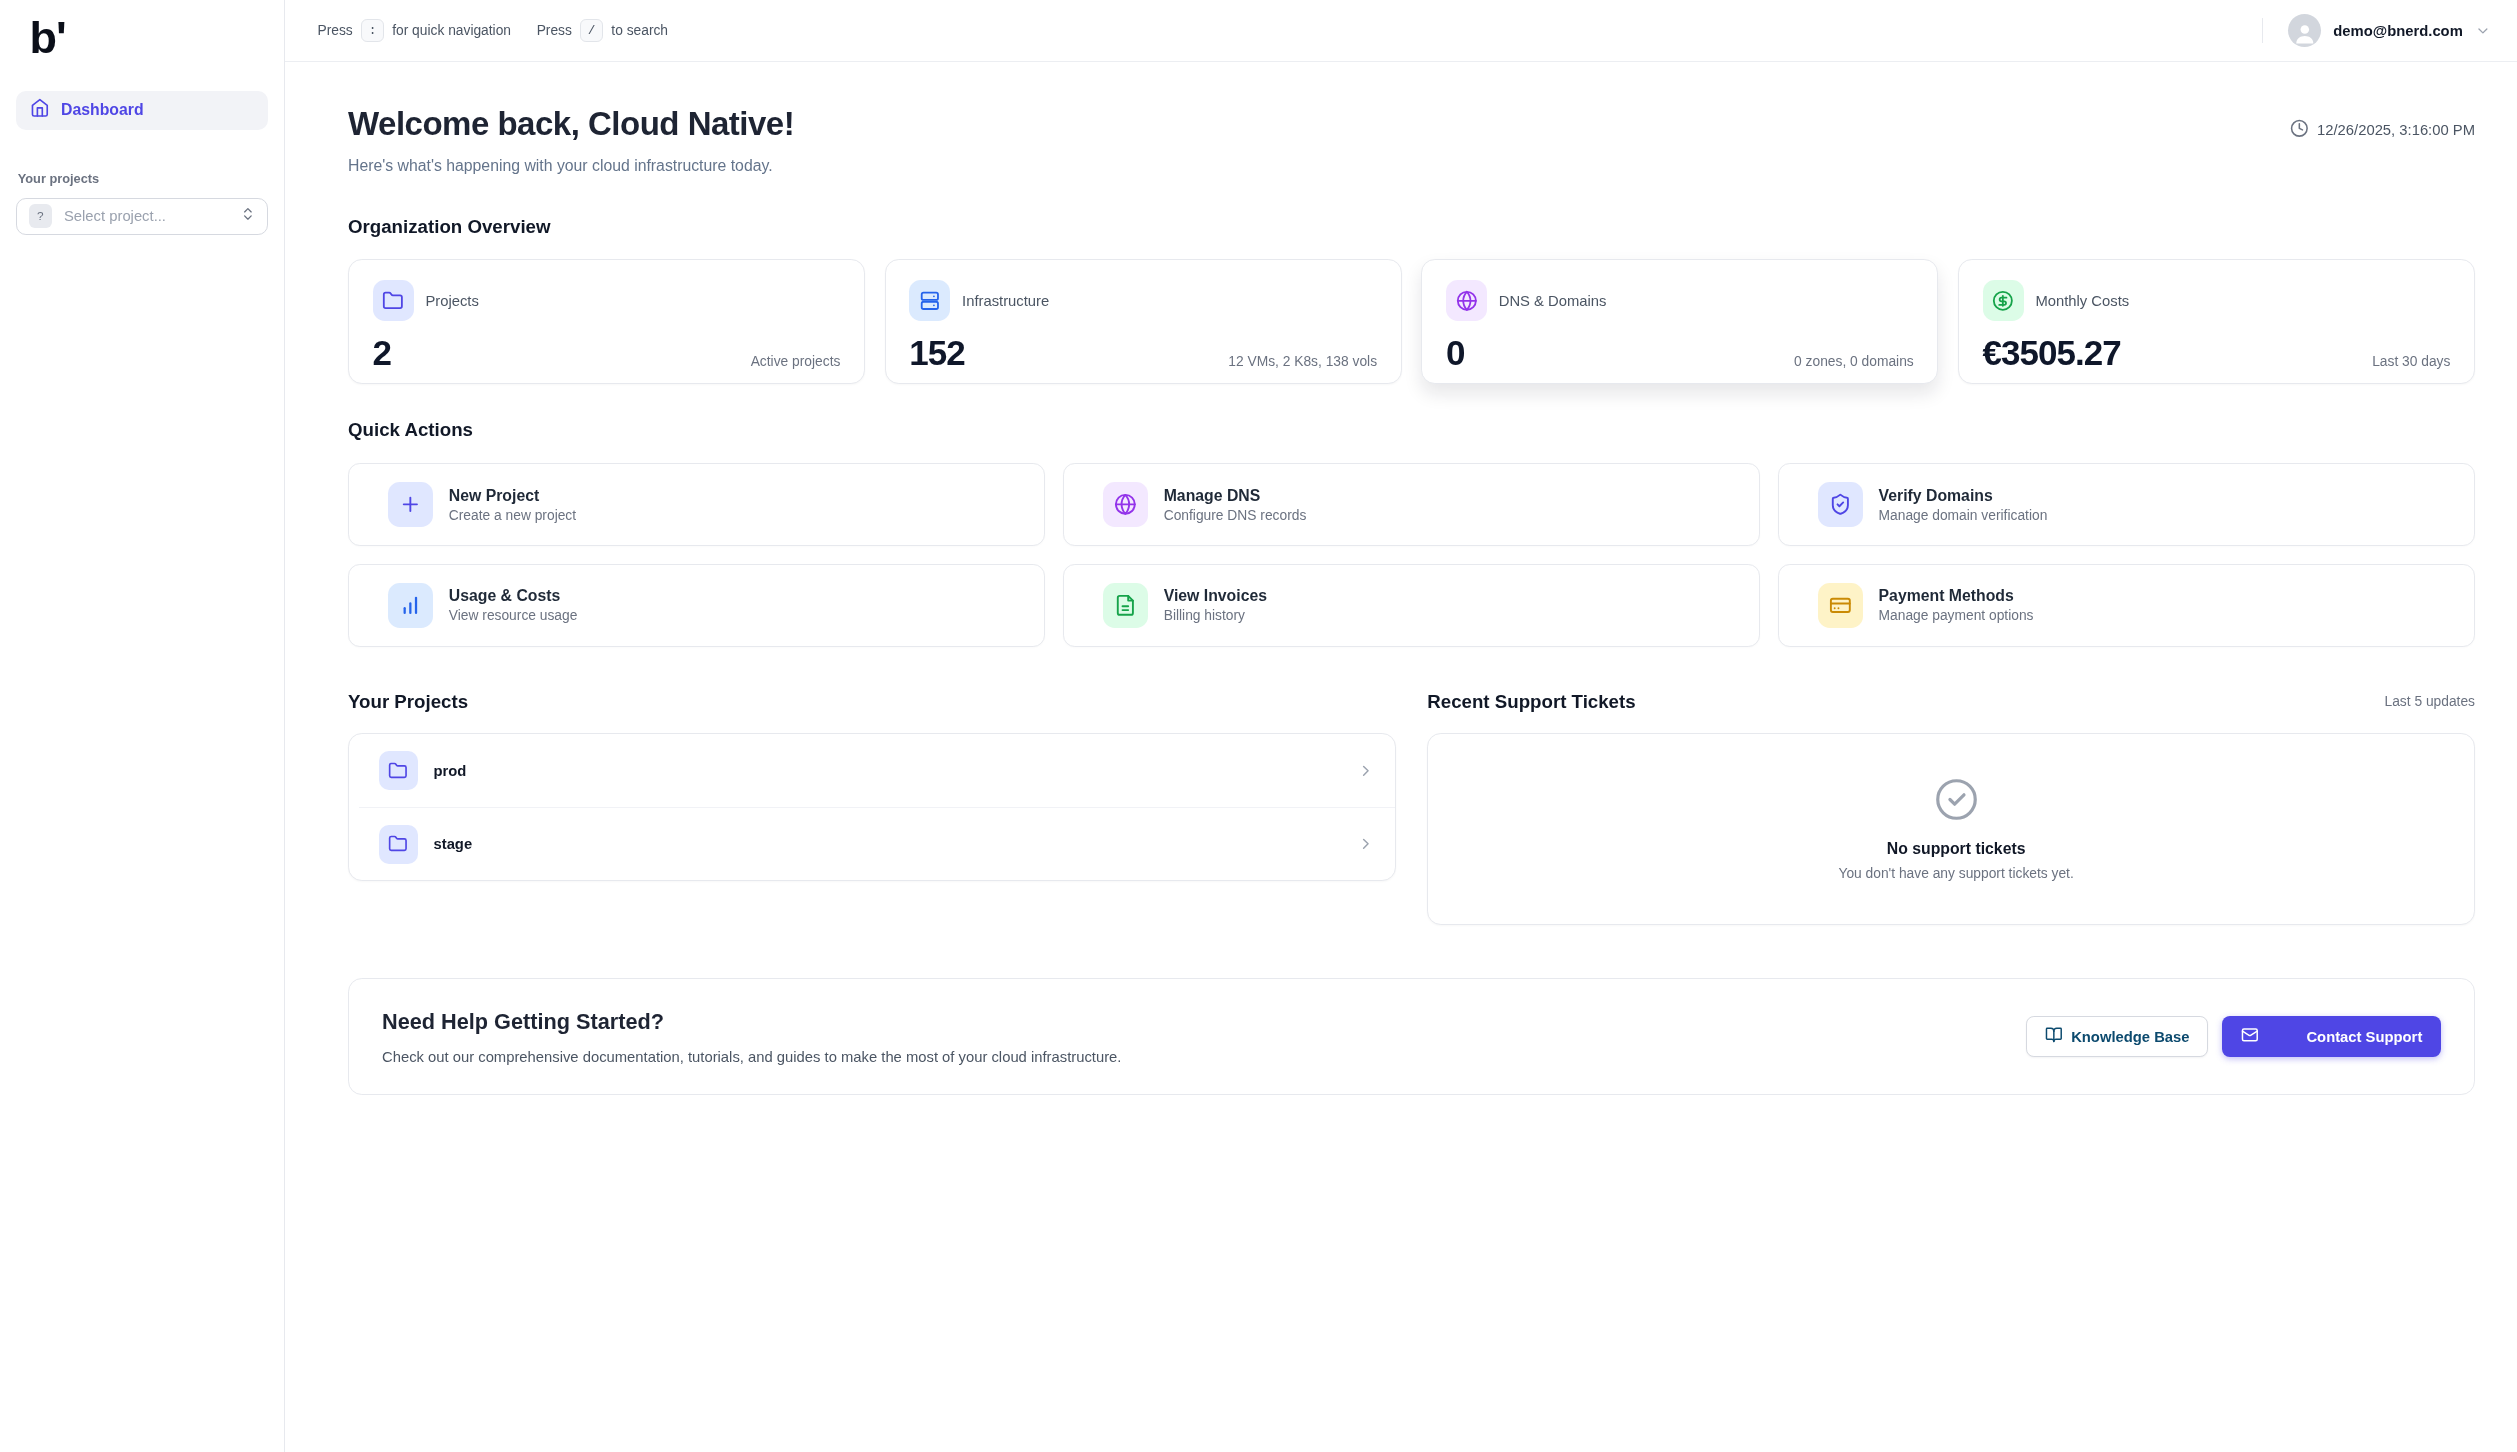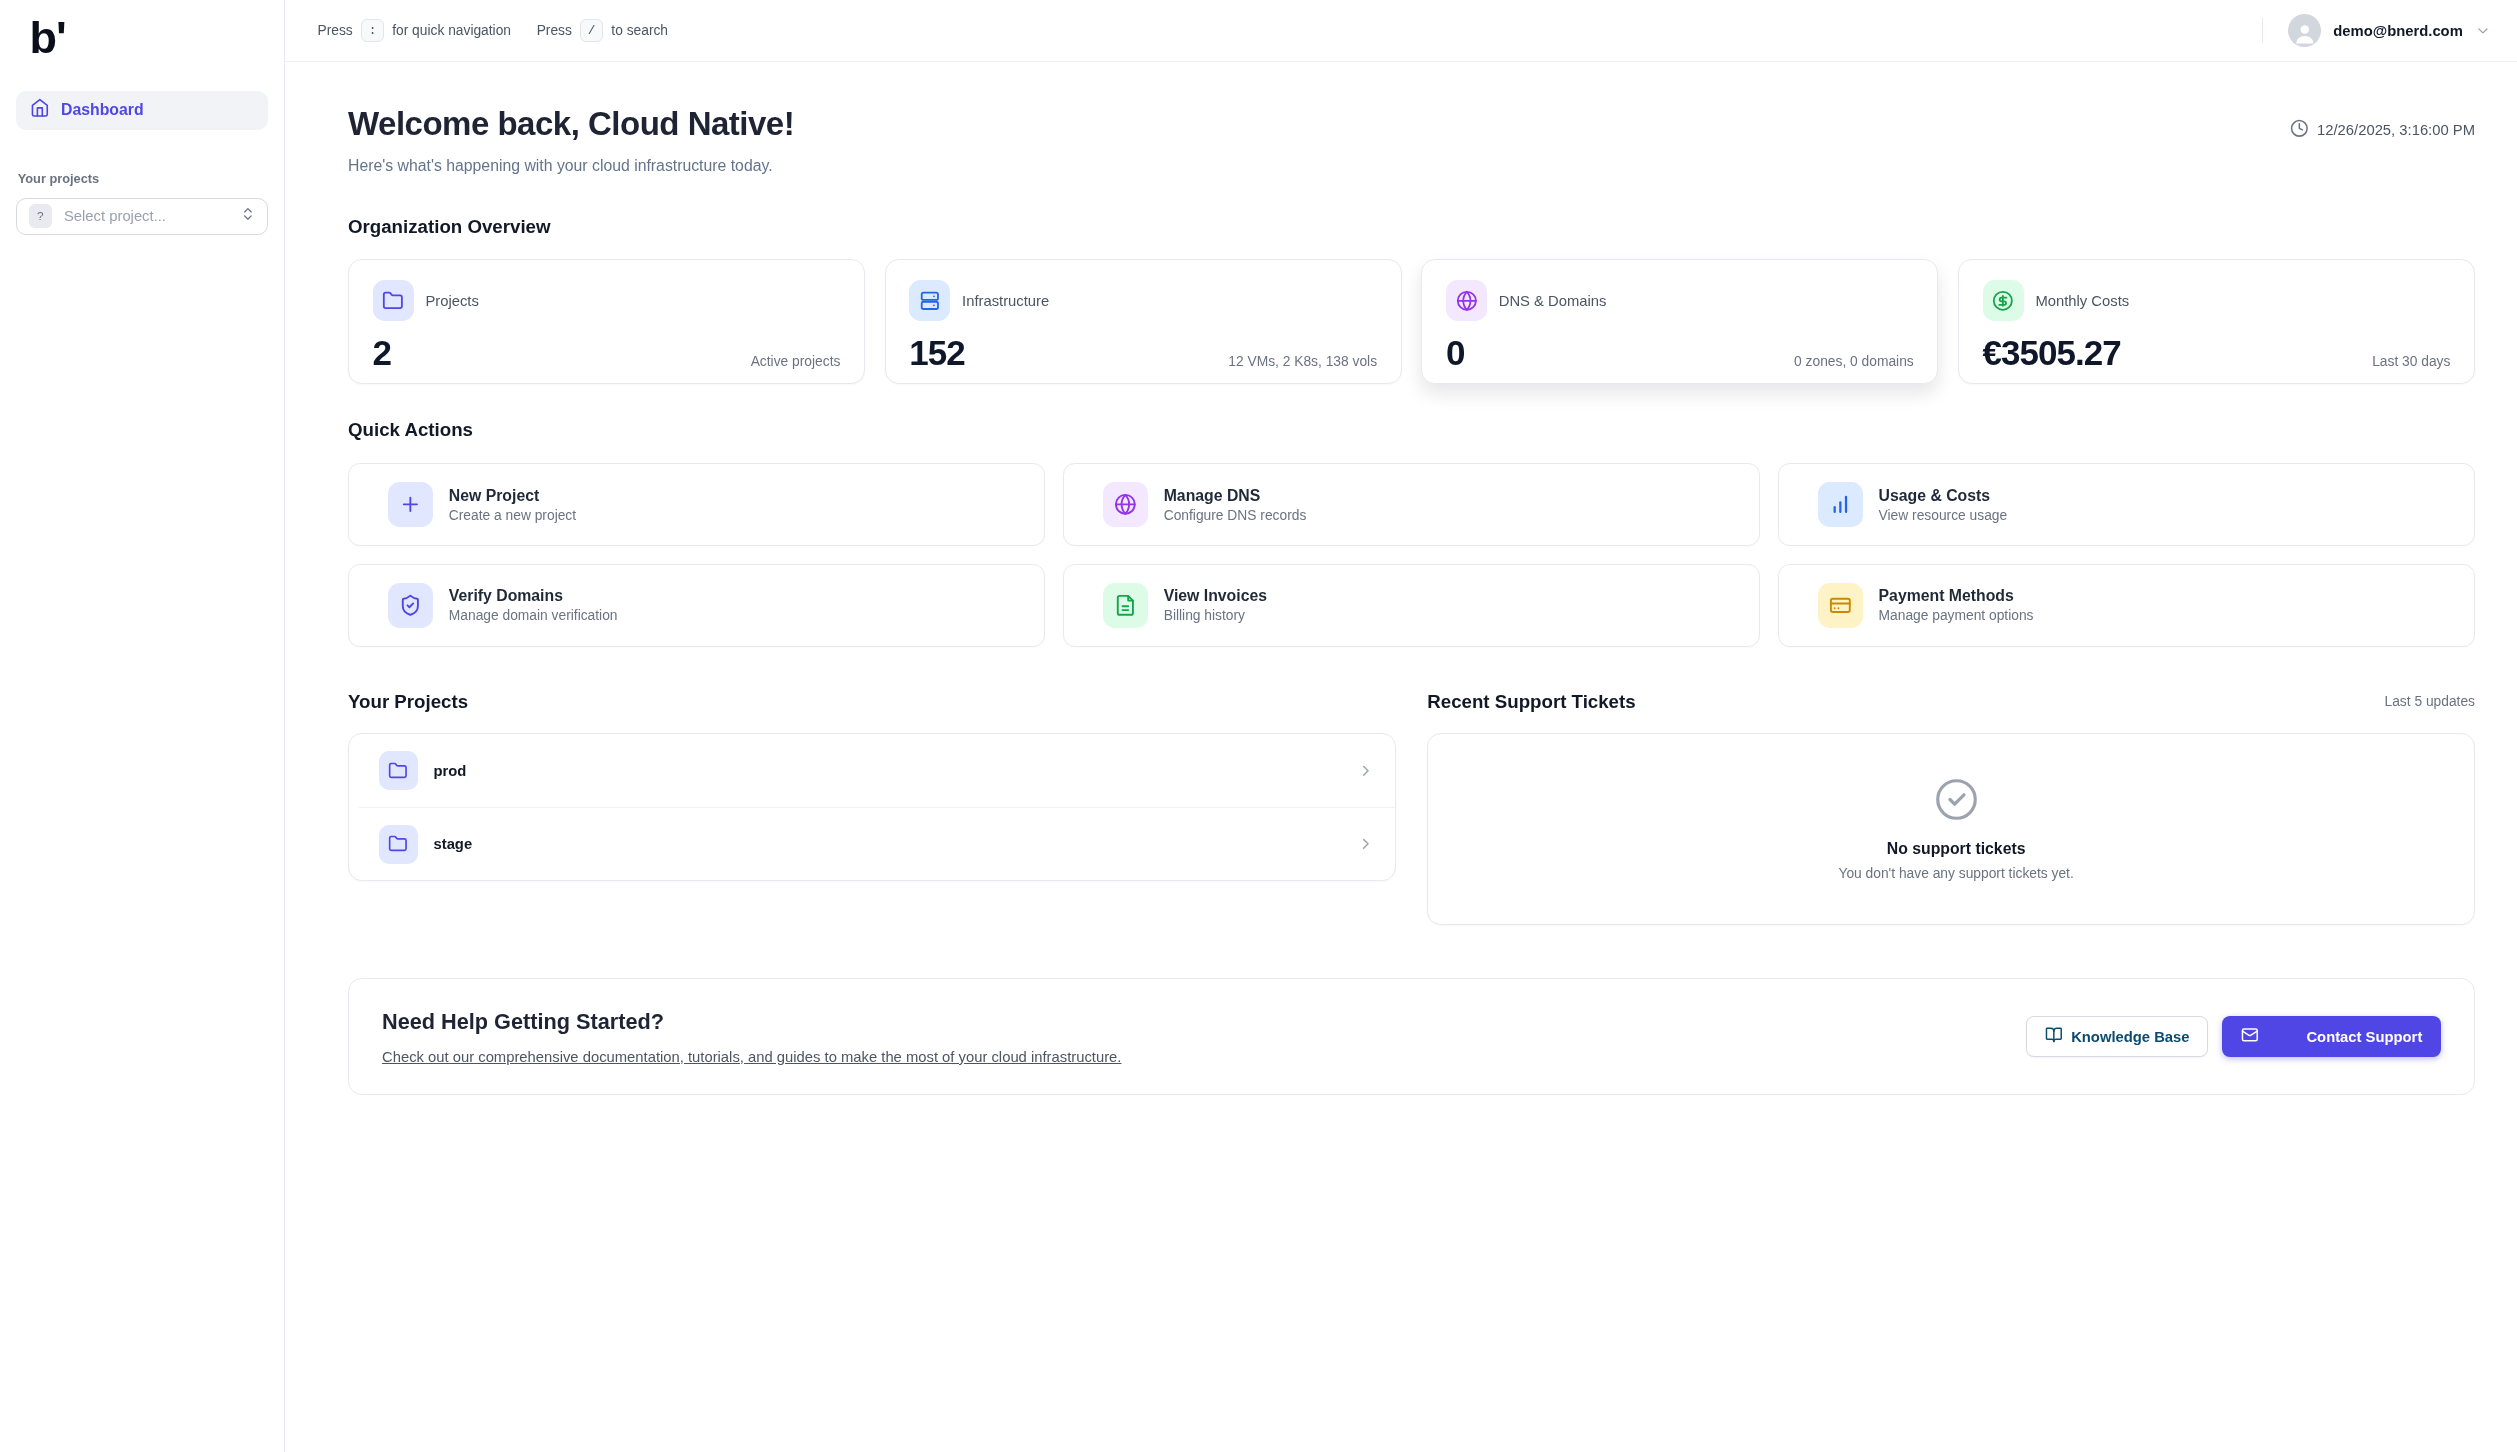--- a/index.html
+++ b/index.html
@@ -81,21 +81,21 @@
   .proj-row .chev-r svg { width:17.7px; height:17.7px; color:#9ca3af; display:block; }
 
   .empty-state { height:190px; display:flex; flex-direction:column; align-items:center; justify-content:center; }
   .empty-state .circle-check svg { width:45px; height:45px; color:#9ca3af; }
   .empty-title { margin-top:13.8px; font-size:15.8px; font-weight:800; color:#111827; }
   .empty-sub { margin-top:7.9px; font-size:13.8px; color:#6b7280; }
 
   
   .help-card { margin-top:53px; border:1px solid #e7e9ee; border-radius:13.8px; padding:29.6px 33px; display:flex; align-items:center; justify-content:space-between; background:#fff; }
   .help-title { font-size:21.7px; font-weight:800; color:#1e2433; }
-  .help-sub { margin-top:13.8px; font-size:14.8px; color:#4b5563;text-decoration:underline; }
+  .help-sub { margin-top:13.8px; font-size:14.8px; color:#4b5563; }
   .help-buttons { display:flex; align-items:center; gap:13.8px; flex:none; }
   .btn { height:41px; border-radius:7.9px; display:inline-flex; align-items:center; gap:8.9px; padding:0 17.7px; font-size:14.8px; font-weight:700; cursor:pointer; border:1px solid transparent; font-family:inherit; }
   .btn svg { width:17.7px; height:17.7px; }
   .btn-secondary { background:#ffffff; border-color:#d6d9e0; color:#0c4a6e; box-shadow:0 1px 2px rgba(16,24,40,0.05); }
   .btn-primary { background:#4f46e5; color:#ffffff; box-shadow:0 2px 5.9px rgba(79,70,229,0.35);gap:48px; }
 </style>
 </head>
 <body>
 
 <div class="app">
@@ -275,43 +275,43 @@
                 <path d="M2 12h20"></path>
               </svg>
           </span>
           <span>
             <div class="qa-title">Manage DNS</div>
             <div class="qa-sub">Configure DNS records</div>
           </span>
         </div>
 
         <div class="qa-card">
+          <span class="qa-tile tile-indigo">
+            <svg viewBox="0 0 24 24" fill="none" stroke="currentColor" stroke-width="2" stroke-linecap="round" stroke-linejoin="round">
+                <path d="M20 13c0 5-3.5 7.5-7.66 8.95a1 1 0 0 1-.67-.01C7.5 20.5 4 18 4 13V6a1 1 0 0 1 1-1c2 0 4.5-1.2 6.24-2.72a1.17 1.17 0 0 1 1.52 0C14.51 3.81 17 5 19 5a1 1 0 0 1 1 1z"></path>
+                <path d="m9 12 2 2 4-4"></path>
+              </svg>
+          </span>
+          <span>
+            <div class="qa-title">Verify Domains</div>
+            <div class="qa-sub">Manage domain verification</div>
+          </span>
+        </div>
+
+        <div class="qa-card">
           <span class="qa-tile tile-blue">
             <svg viewBox="0 0 24 24" fill="none" stroke="currentColor" stroke-width="2.4" stroke-linecap="round" stroke-linejoin="round">
                 <path d="M6 20v-5"></path>
                 <path d="M12 20V10"></path>
                 <path d="M18 20V4"></path>
               </svg>
           </span>
           <span>
             <div class="qa-title">Usage &amp; Costs</div>
             <div class="qa-sub">View resource usage</div>
-          </span>
-        </div>
-
-        <div class="qa-card">
-          <span class="qa-tile tile-indigo">
-            <svg viewBox="0 0 24 24" fill="none" stroke="currentColor" stroke-width="2" stroke-linecap="round" stroke-linejoin="round">
-                <path d="M20 13c0 5-3.5 7.5-7.66 8.95a1 1 0 0 1-.67-.01C7.5 20.5 4 18 4 13V6a1 1 0 0 1 1-1c2 0 4.5-1.2 6.24-2.72a1.17 1.17 0 0 1 1.52 0C14.51 3.81 17 5 19 5a1 1 0 0 1 1 1z"></path>
-                <path d="m9 12 2 2 4-4"></path>
-              </svg>
-          </span>
-          <span>
-            <div class="qa-title">Verify Domains</div>
-            <div class="qa-sub">Manage domain verification</div>
           </span>
         </div>
 
         <div class="qa-card">
           <span class="qa-tile tile-green">
             <svg viewBox="0 0 24 24" fill="none" stroke="currentColor" stroke-width="2" stroke-linecap="round" stroke-linejoin="round">
                 <path d="M15 2H6a2 2 0 0 0-2 2v16a2 2 0 0 0 2 2h12a2 2 0 0 0 2-2V7z"></path>
                 <path d="M15 2v5h5"></path>
                 <path d="M9 13h6"></path>
                 <path d="M9 17h6"></path>

